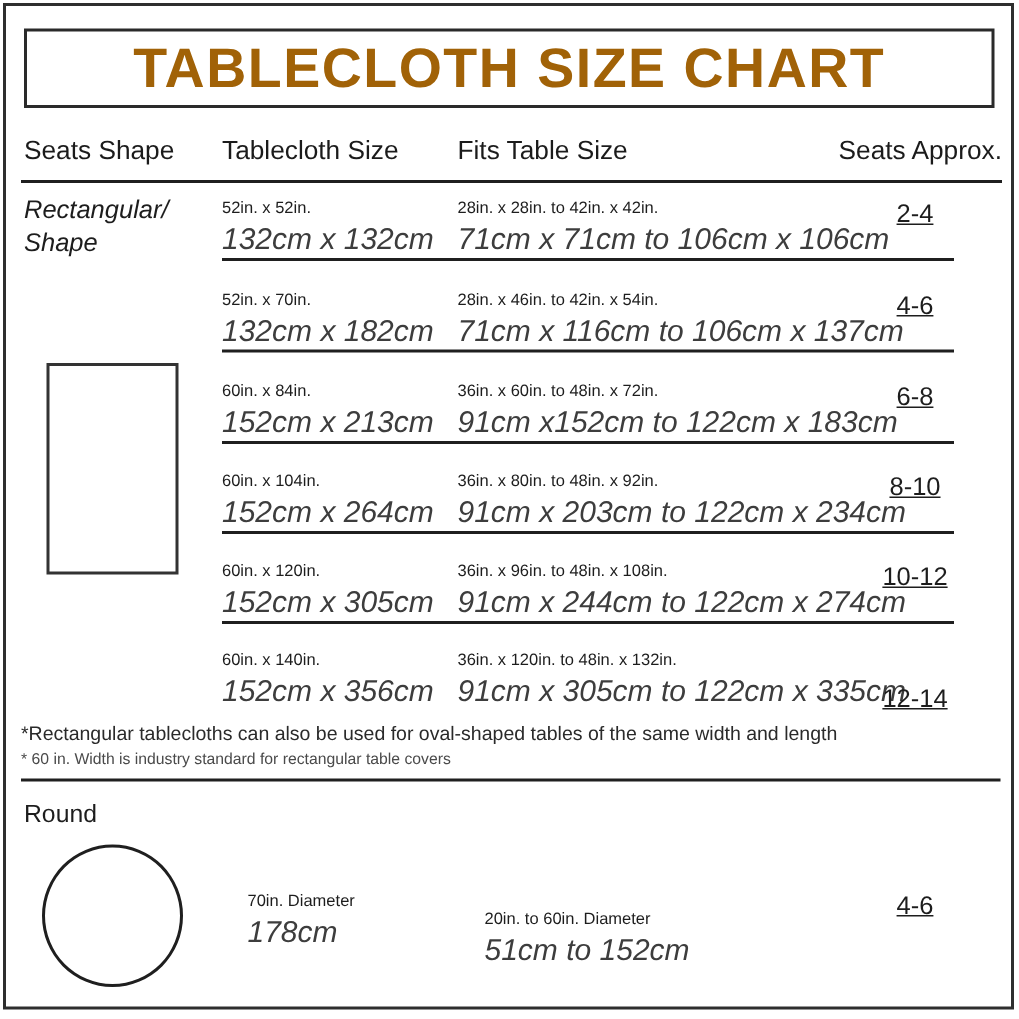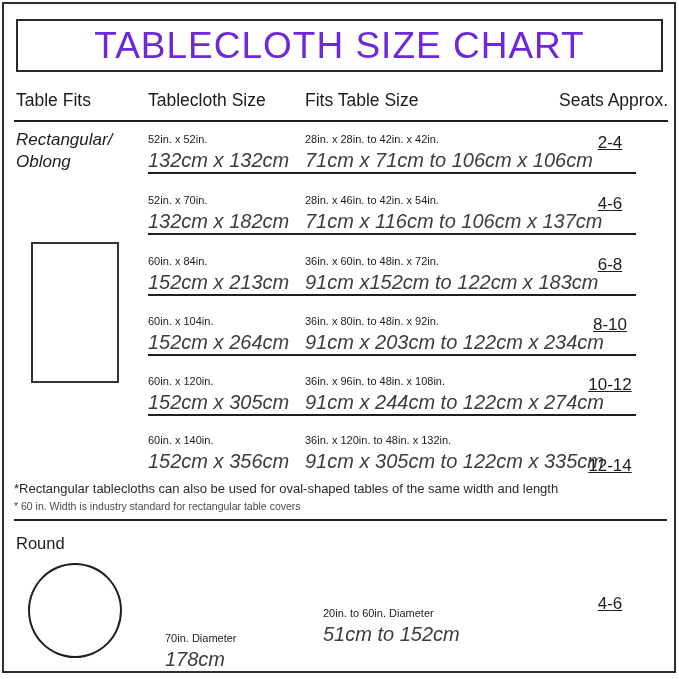--- a/index.html
+++ b/index.html
@@ -9,21 +9,21 @@
   }
   .frame {
     position:absolute; left:2px; top:2px; right:3px; bottom:6px;
     border:2px solid #2e2e2e; pointer-events:none;
   }
   .title-box {
     position:absolute; left:16px; top:19px; width:643px; height:49px;
     border:2px solid #2a2a2a; display:flex; align-items:center; justify-content:center;
   }
   .title-text {
-    font-size:37px; font-weight:400; letter-spacing:1px; color:#6d28d9; white-space:nowrap;
+    font-size:37px; font-weight:700; letter-spacing:1px; color:#a16207; white-space:nowrap;
   }
   .hdr { position:absolute; top:90px; font-size:17.5px; color:#1b1b1b; white-space:nowrap; }
   .hdr-shape { left:16px; }
   .hdr-size  { left:148px; }
   .hdr-fits  { left:305px; }
   .hdr-seats { left:540px; width:128px; text-align:right; }
   .rule { position:absolute; border-top:2px solid #1f1f1f; height:0; }
   .header-rule { left:14px; top:120px; width:654px; }
   .row-sep { left:148px; width:488px; }
   .sep1 { top:172px; } .sep2 { top:233px; } .sep3 { top:294px; }
@@ -44,44 +44,44 @@
     border:2px solid #333333; background:#ffffff;
   }
   .footnote1 { position:absolute; left:14px; top:481px; font-size:13px; color:#2a2a2a; white-space:nowrap; }
   .footnote2 { position:absolute; left:14px; top:500px; font-size:10.5px; color:#4a4a4a; white-space:nowrap; }
   .section-divider { left:14px; top:519px; width:653px; }
   .round-label { position:absolute; left:16px; top:534px; font-size:16.5px; color:#1d1d1d; }
   .circle-shape {
     position:absolute; left:28px; top:563px; width:90px; height:91px;
     border:2px solid #1f1f1f; border-radius:50%; background:#ffffff;
   }
-  .round-row-size { left:165px; top:591px;margin-top:37px; }
+  .round-row-size { left:165px; top:591px; }
   .round-row-fits { left:323px; top:591px;margin-top:12px; }
   .round-row-seats { top:594px; }
 </style>
 </head>
 <body>
 
 <div class="canvas">
   <div class="frame"></div>
 
   <div class="title-box">
     <div class="title-text">TABLECLOTH SIZE CHART</div>
   </div>
 
-  <div class="hdr hdr-shape">Table Fits</div>
+  <div class="hdr hdr-shape">Seats Shape</div>
   <div class="hdr hdr-size">Tablecloth Size</div>
   <div class="hdr hdr-fits">Fits Table Size</div>
   <div class="hdr hdr-seats">Seats Approx.</div>
 
   <div class="rule header-rule"></div>
 
   <div class="cell shape-label">
     <div>Rectangular/</div>
-    <div>Oblong</div>
+    <div>Shape</div>
   </div>
 
   <div class="cell col-size r1">
     <div class="line-in">52in. x 52in.</div>
     <div class="line-cm">132cm x 132cm</div>
   </div>
   <div class="cell col-fits r1">
     <div class="line-in">28in. x 28in. to 42in. x 42in.</div>
     <div class="line-cm">71cm x 71cm to 106cm x 106cm</div>
   </div>

